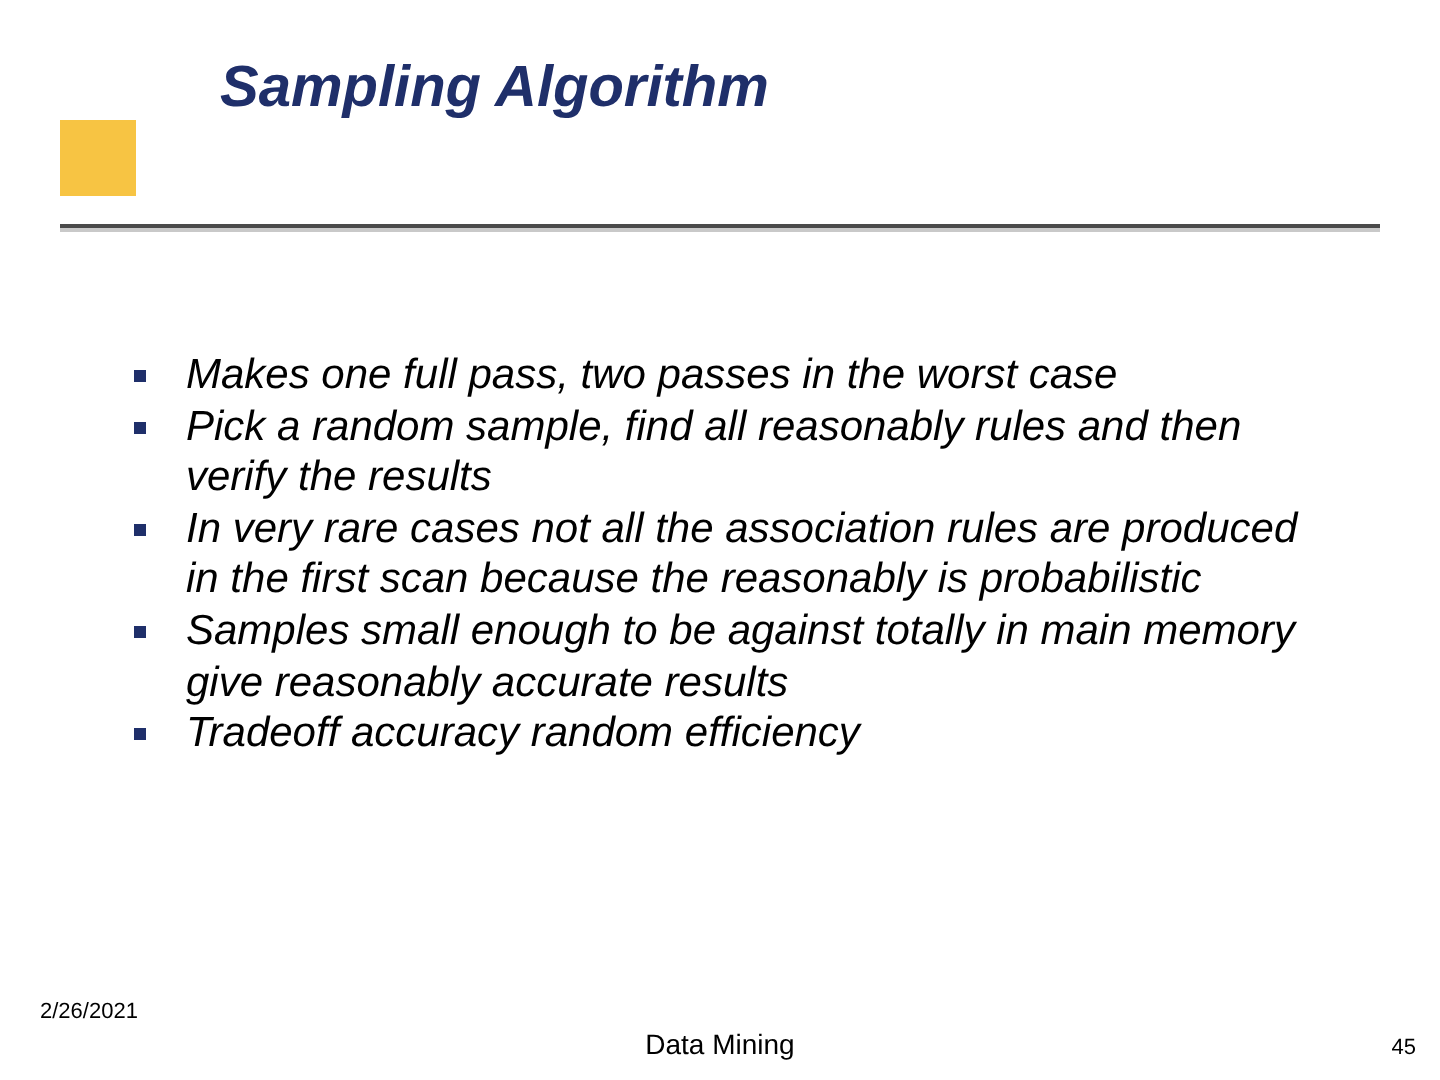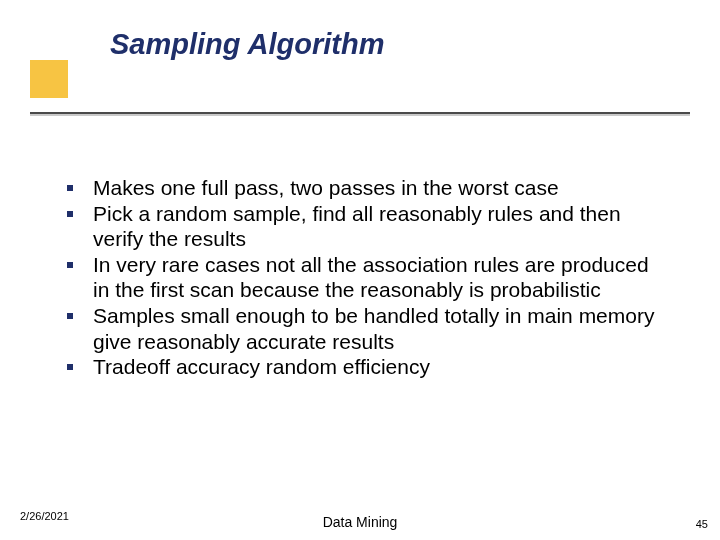--- a/index.html
+++ b/index.html
@@ -62,20 +62,21 @@
   .body {
     position: absolute;
     top: 175px;
     left: 55px;
     right: 55px;
   }
   .bullets {
     list-style: none;
     margin: 0;
     padding: 0;
+    font-style: italic;
   }
   .bullets li {
     position: relative;
     padding-left: 38px;
     font-size: 21px;
     line-height: 1.22;
     color: #000;
     margin: 0;
     font-family: Verdana, Geneva, sans-serif;
   }
@@ -91,21 +92,21 @@
   .footer {
     position: absolute;
     left: 0;
     right: 0;
     bottom: 10px;
     height: 20px;
   }
   .footer-date {
     position: absolute;
     left: 20px;
-    bottom: 8px;
+    bottom: 18px;
     font-size: 11px;
     color: #000;
   }
   .footer-center {
     position: absolute;
     left: 0;
     right: 0;
     bottom: 0;
     text-align: center;
     font-size: 14px;
@@ -129,21 +130,21 @@
     <div class="title-text">Sampling Algorithm</div>
     <div class="title-underline-dark"></div>
     <div class="title-underline-light"></div>
   </div>
 
   <div class="body">
     <ul class="bullets">
       <li>Makes one full pass, two passes in the worst case</li>
       <li>Pick a random sample, find all reasonably rules and then verify the results</li>
       <li>In very rare cases not all the association rules are produced in the first scan because the reasonably is probabilistic</li>
-      <li>Samples small enough to be handled totally in main memory give reasonably accurate results</li>
+      <li>Samples small enough to be against totally in main memory give reasonably accurate results</li>
       <li>Tradeoff  accuracy random efficiency</li>
     </ul>
   </div>
 
   <div class="footer">
     <div class="footer-date">2/26/2021</div>
     <div class="footer-center">Data Mining</div>
     <div class="footer-page">45</div>
   </div>
 

